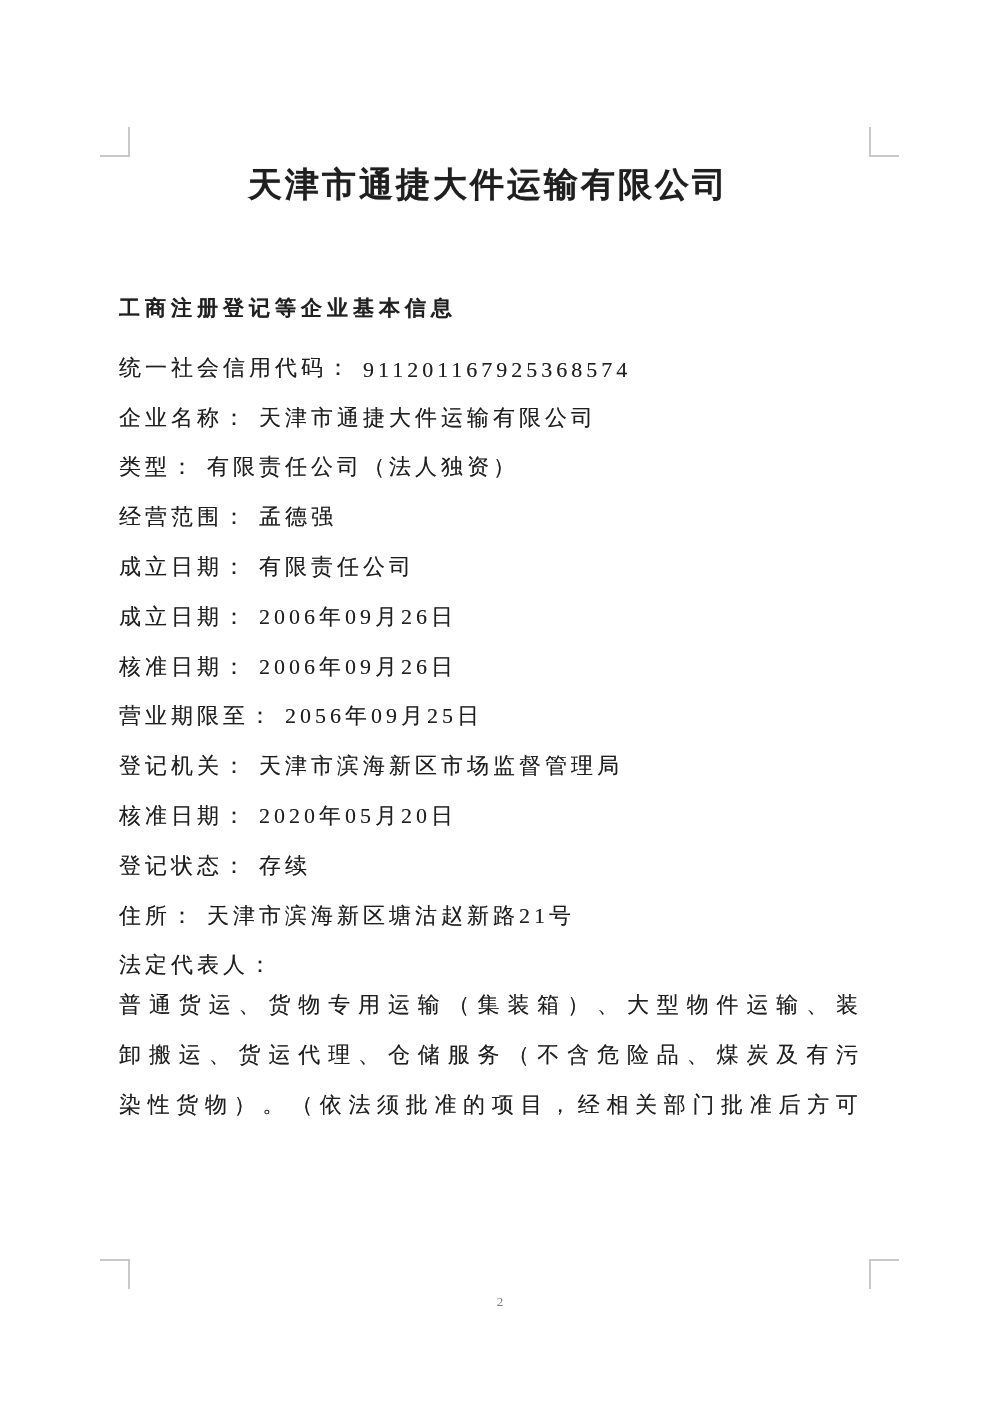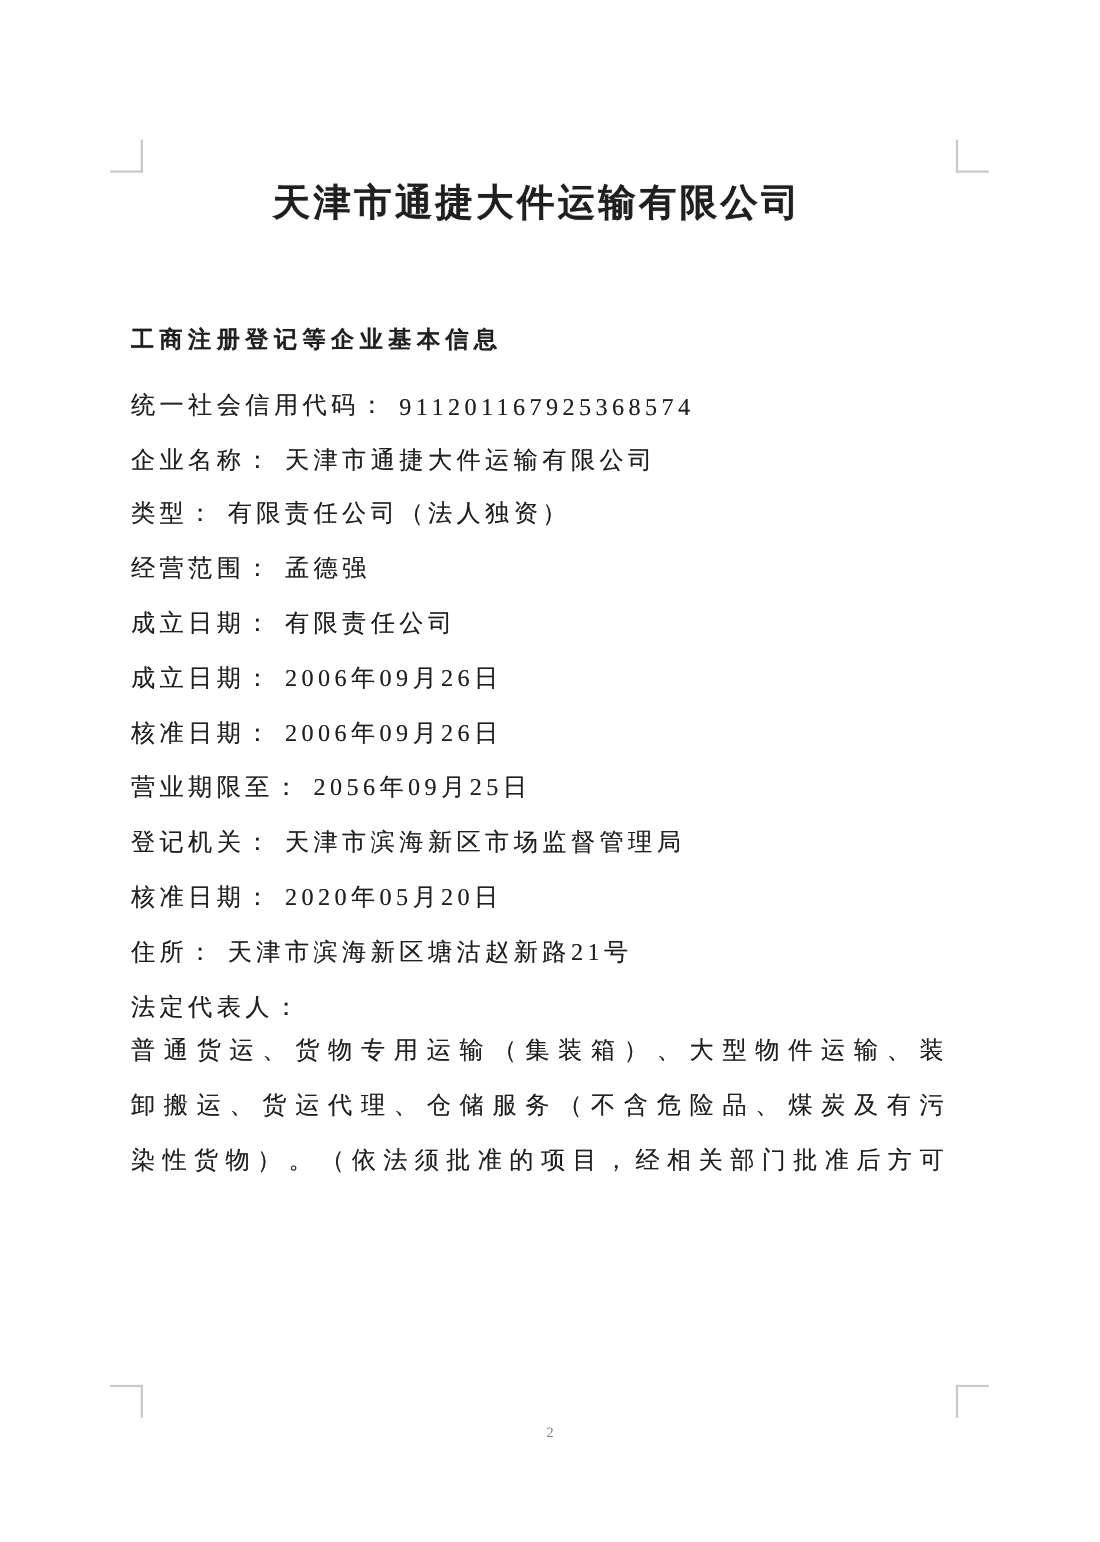--- a/index.html
+++ b/index.html
@@ -130,20 +130,24 @@
     <span class="lbl">营业期限至：</span>
       <span class="val">2056年09月25日</span>
   </div>
   <div class="row">
     <span class="lbl">登记机关：</span>
       <span class="val">天津市滨海新区市场监督管理局</span>
   </div>
   <div class="row">
     <span class="lbl">核准日期：</span>
       <span class="val">2020年05月20日</span>
+  </div>
+  <div class="row">
+    <span class="lbl">登记状态：</span>
+      <span class="val">存续</span>
   </div>
   <div class="row">
     <span class="lbl">住所：</span>
       <span class="val">天津市滨海新区塘沽赵新路21号</span>
   </div>
   <div class="row">
     <span class="lbl">法定代表人：</span>
       <span class="val"></span>
   </div>
 

